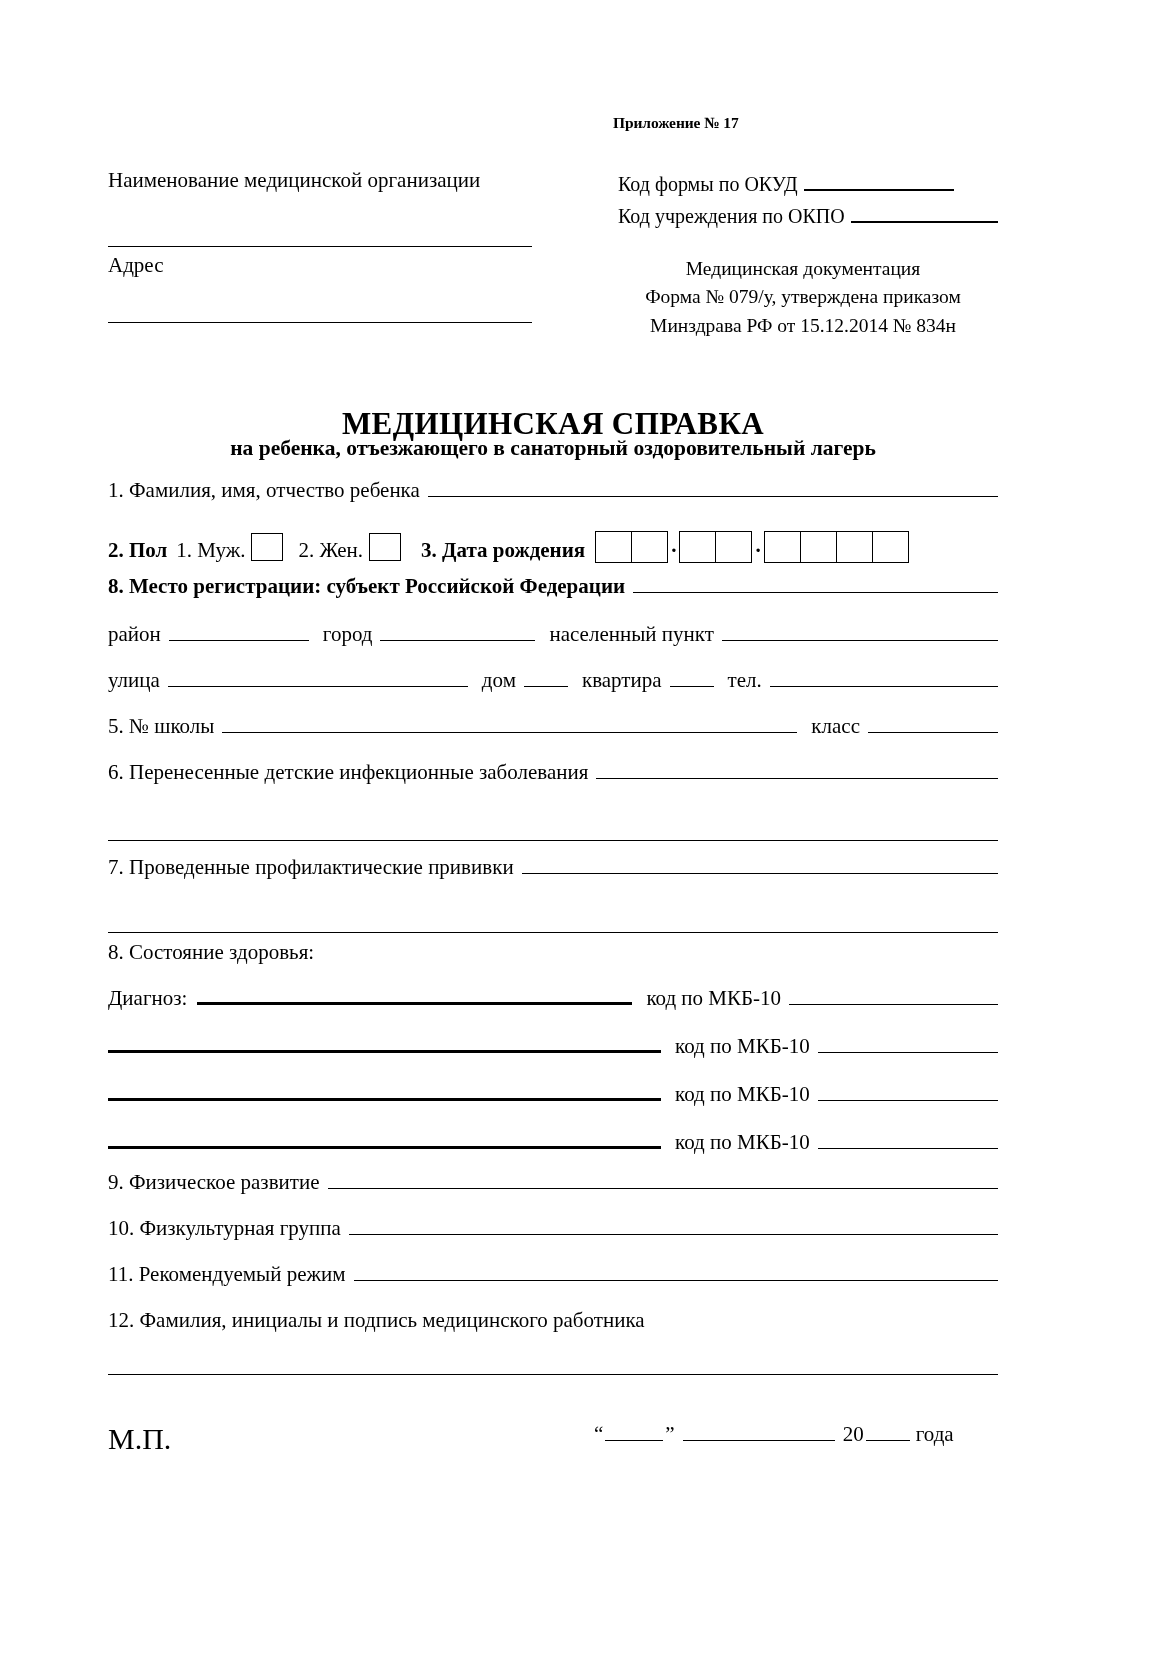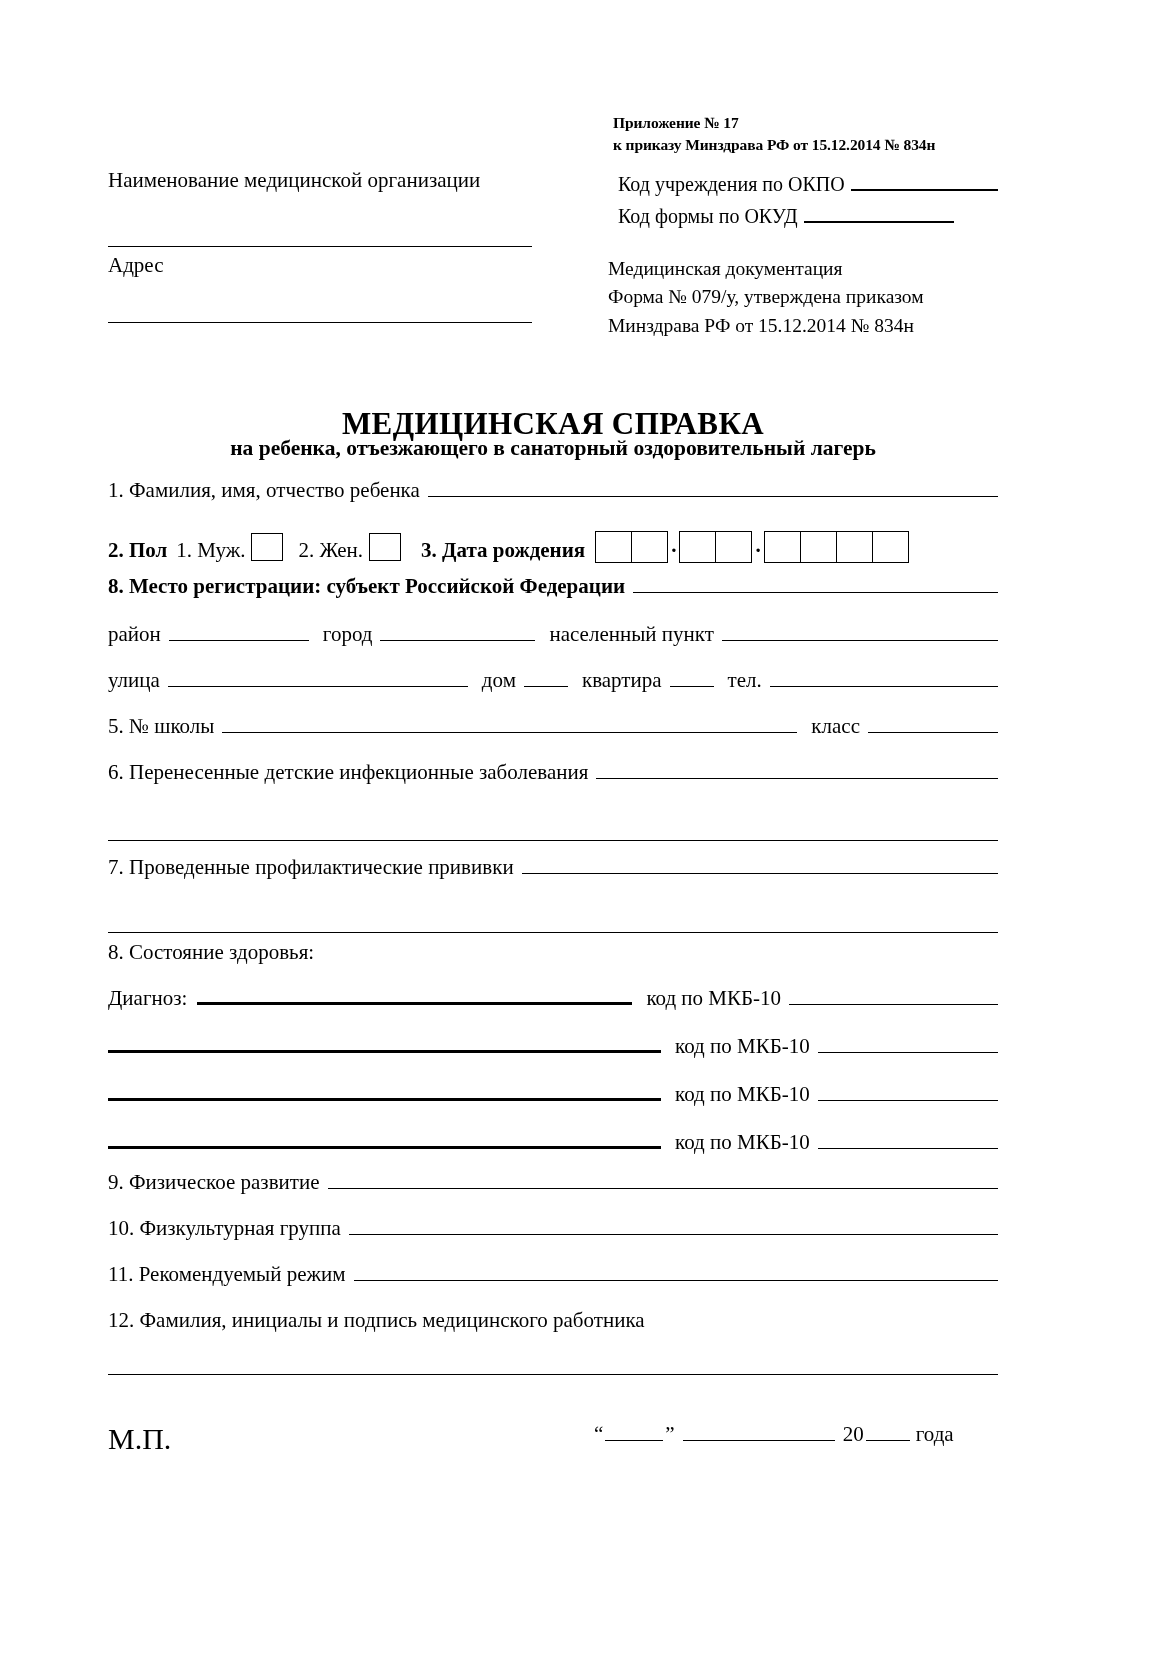--- a/index.html
+++ b/index.html
@@ -85,21 +85,21 @@
     top: 322px;
     width: 424px;
     border-bottom: 1.3px solid #000;
   }
 
   .doc-block {
     position: absolute;
     left: 500px;
     top: 255px;
     width: 390px;
-    text-align: left;
+    text-align: center;
     font-size: 19.5px;
     line-height: 1.45;
   }
 
   
   .title-main {
     position: absolute;
     left: 0;
     top: 390px;
     width: 890px;
@@ -253,32 +253,31 @@
   }
 </style>
 </head>
 <body>
 
 <div class="page">
   <div class="sheet">
 
     <div class="appendix">
       <div>Приложение № 17</div>
-      <div>к приказу Минздрава РФ от 15.12.2014 № 834н</div>
     </div>
 
     <div class="org-label">Наименование медицинской организации</div>
 
     <div class="okud-block">
       <div class="okud-row">
-        <span>Код учреждения по ОКПО</span>
+        <span>Код формы по ОКУД</span>
         <span class="fill short"></span>
       </div>
       <div class="okud-row">
-        <span>Код формы по ОКУД</span>
+        <span>Код учреждения по ОКПО</span>
         <span class="fill short"></span>
       </div>
     </div>
 
     <div class="addr-rule-1"></div>
     <div class="addr-label">Адрес</div>
     <div class="addr-rule-2"></div>
 
     <div class="doc-block">
       <div>Медицинская документация</div>

